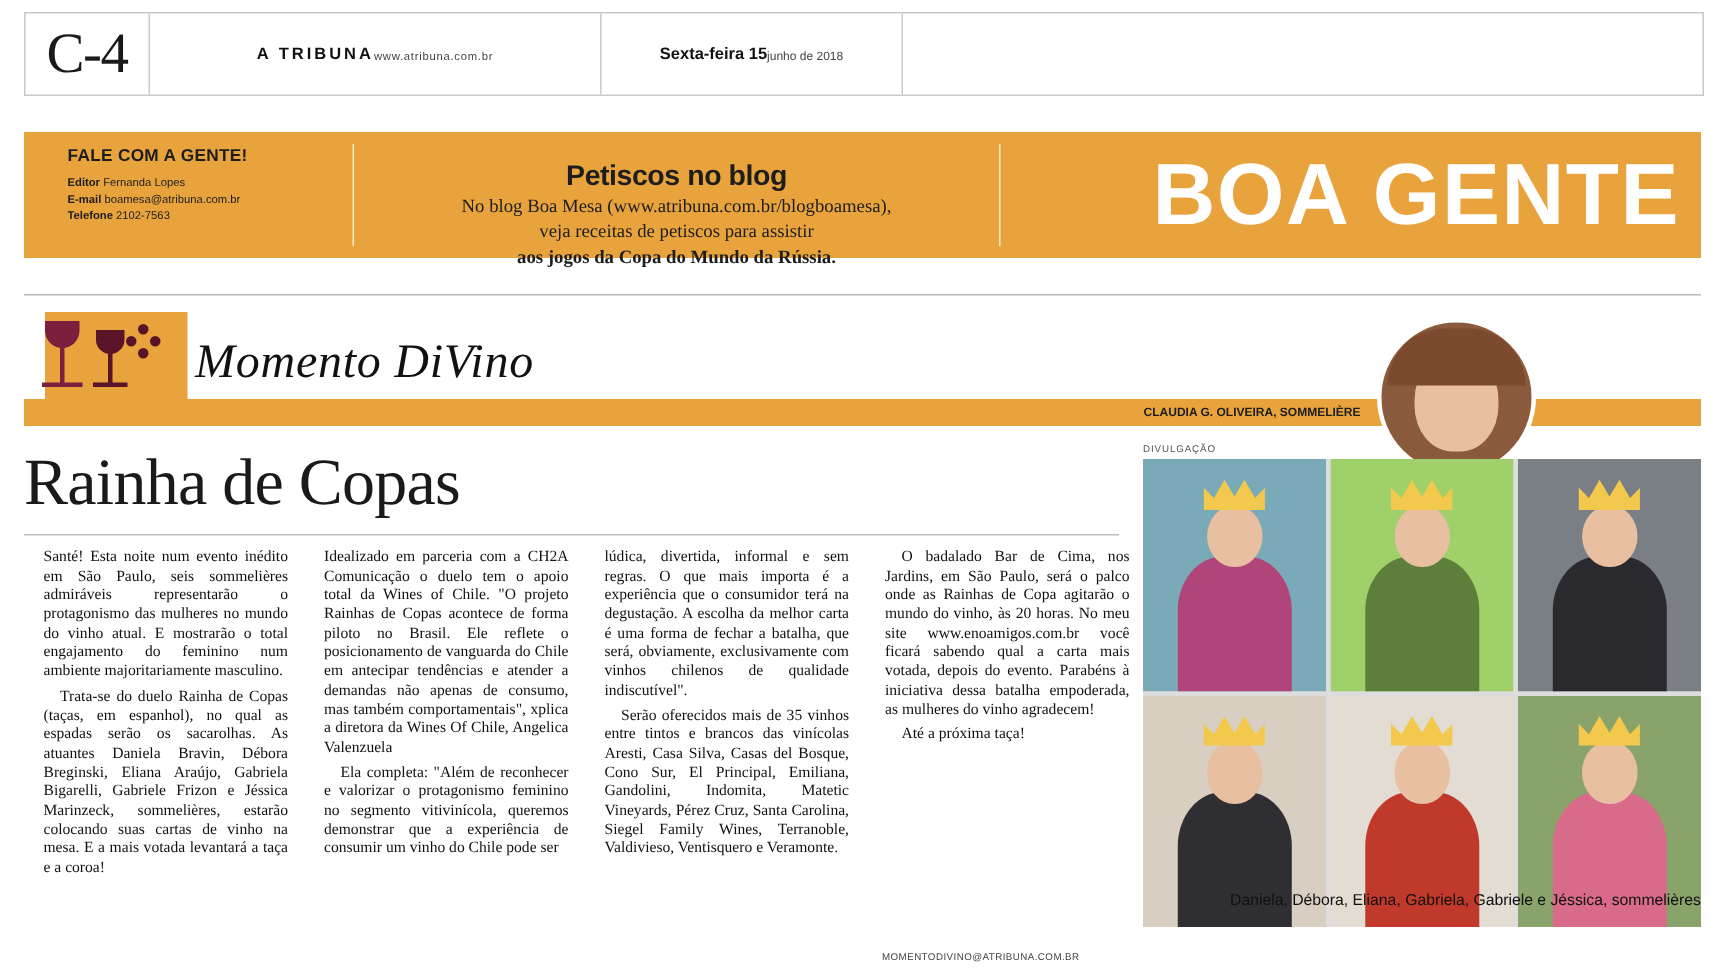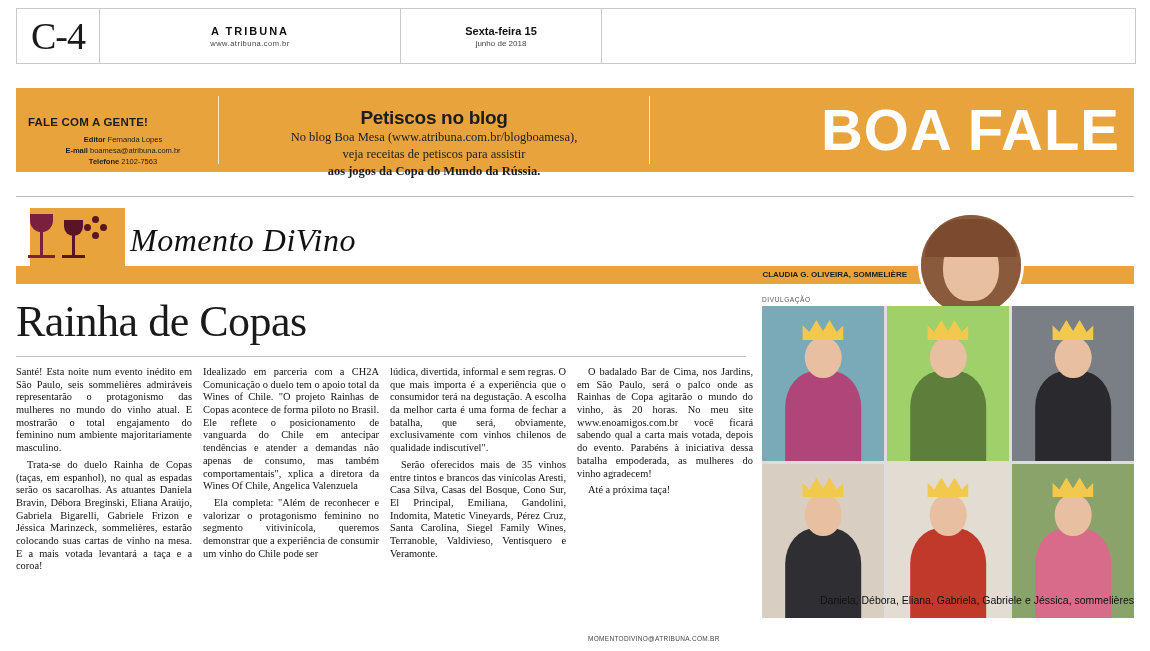--- a/index.html
+++ b/index.html
@@ -20,43 +20,42 @@
     display:flex;align-items:stretch;
     background:#fff;
   }
   .mast-pagenum{
     width:82px;display:flex;align-items:center;justify-content:center;
     font-family:"Liberation Serif", serif;
     font-size:38px;letter-spacing:-1px;color:#1a1a1a;
   }
   .mast-cell{
     border-left:1px solid #c9c9c9;
-    display:flex;flex-direction:column;align-items:center;justify-content:center;
+    display:flex;flex-direction:row;align-items:center;justify-content:center;
   }
   .mast-brand{width:300px;}
   .mast-brand .b1{font-family:"Liberation Sans",sans-serif;font-weight:bold;font-size:11px;letter-spacing:2px;color:#111;}
   .mast-brand .b2{font-family:"Liberation Sans",sans-serif;font-size:7.5px;letter-spacing:.5px;color:#444;margin-top:2px;}
   .mast-date{width:200px;}
   .mast-date .d1{font-family:"Liberation Sans",sans-serif;font-weight:bold;font-size:11px;color:#111;}
   .mast-date .d2{font-family:"Liberation Sans",sans-serif;font-size:8px;color:#444;margin-top:2px;}
   .mast-rest{flex:1;border-left:1px solid #c9c9c9;}
 
   
   .banner{
     position:absolute;left:16px;top:88px;width:1118px;height:84px;
     background:#e8a33d;
     display:flex;align-items:stretch;
   }
   .banner-left{
-    width:190px;padding:10px 0 0 12px;color:#1d1d1d;
+    width:190px;padding:10px 0 0 29px;color:#1d1d1d;
     font-family:"Liberation Sans",sans-serif;
-    margin-top:18px;
   }
   .banner-left .fale{font-weight:bold;font-size:11.5px;letter-spacing:.2px;margin-bottom:7px;}
-  .banner-left .row{font-size:7.5px;line-height:1.45;text-align:center;}
+  .banner-left .row{font-size:7.5px;line-height:1.45;}
   .banner-left .row b{font-weight:bold;}
   .banner-sep{width:1px;background:rgba(255,255,255,.75);margin:8px 0;}
   .banner-mid{
     width:430px;text-align:center;color:#1d1d1d;
     font-family:"Liberation Serif",serif;
     padding-top:19px;
   }
   .banner-mid .pet{
     font-family:"Liberation Sans",sans-serif;font-weight:bold;font-size:19px;letter-spacing:-.3px;
   }
@@ -111,21 +110,21 @@
     display:flex;gap:11px;
   }
   .col{
     width:176px;
     font-family:"Liberation Serif",serif;
     font-size:10.4px;line-height:1.22;
     text-align:justify;
     color:#111;
     hyphens:auto;
   }
-  .col p{margin:0 0 0 0;text-indent:11px;}
+  .col p{margin:0 0 0 13px;text-indent:11px;}
   .col p.first{text-indent:0;}
   .col p + p{margin-top:4px;}
 
   
   .photo-credit{
     position:absolute;left:762px;top:296px;
     font-family:"Liberation Sans",sans-serif;font-size:6.5px;color:#555;letter-spacing:.6px;
   }
   .collage{
     position:absolute;left:762px;top:306px;width:372px;height:312px;
@@ -206,21 +205,21 @@
     </div>
     <div class="banner-sep"></div>
     <div class="banner-mid">
       <div class="pet">Petiscos no blog</div>
       <div class="sub">No blog Boa Mesa (www.atribuna.com.br/blogboamesa),</div>
       <div class="sub">veja receitas de petiscos para assistir</div>
       <div class="sub"><b>aos jogos da Copa do Mundo da Rússia.</b></div>
     </div>
     <div class="banner-sep"></div>
     <div class="banner-right">
-      <div class="bm">BOA FALE</div>
+      <div class="bm">BOA GENTE</div>
     </div>
   </div>
 
   <div class="hr-top"></div>
   <div class="mdbar"></div>
   <div class="md-logo"></div>
   <div class="glass g1b"></div>
   <div class="glass g1"></div>
   <div class="glass g1c"></div>
   <div class="glass g2b"></div>

